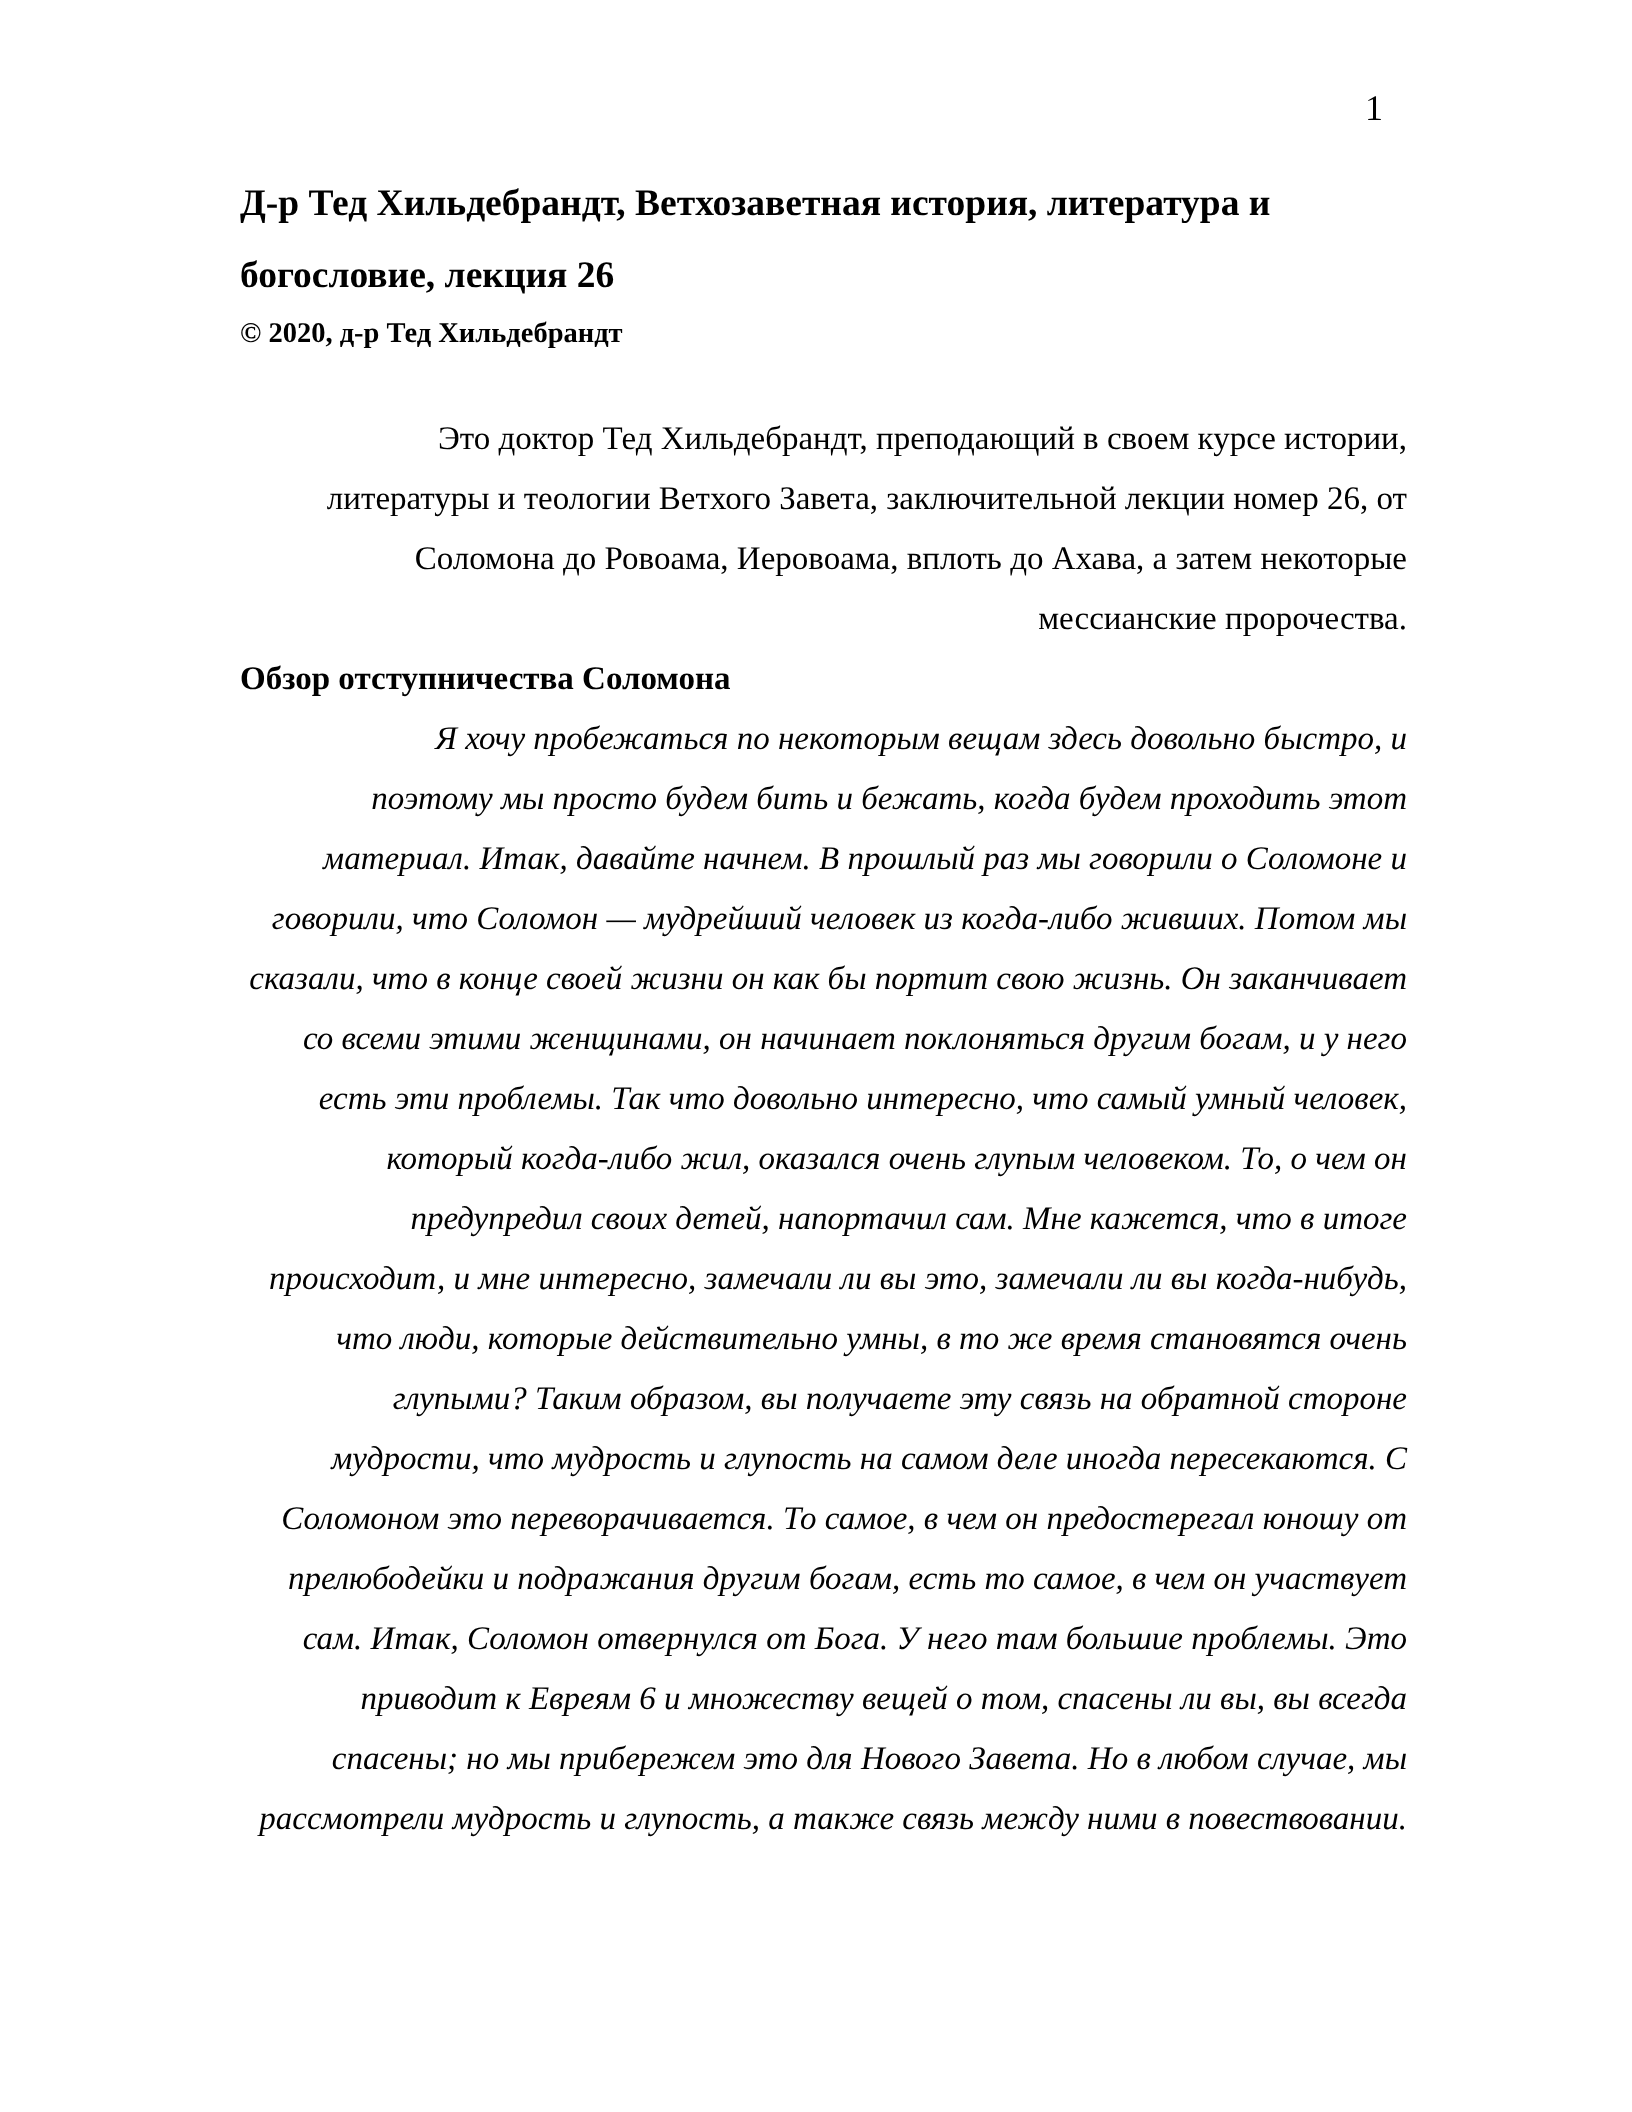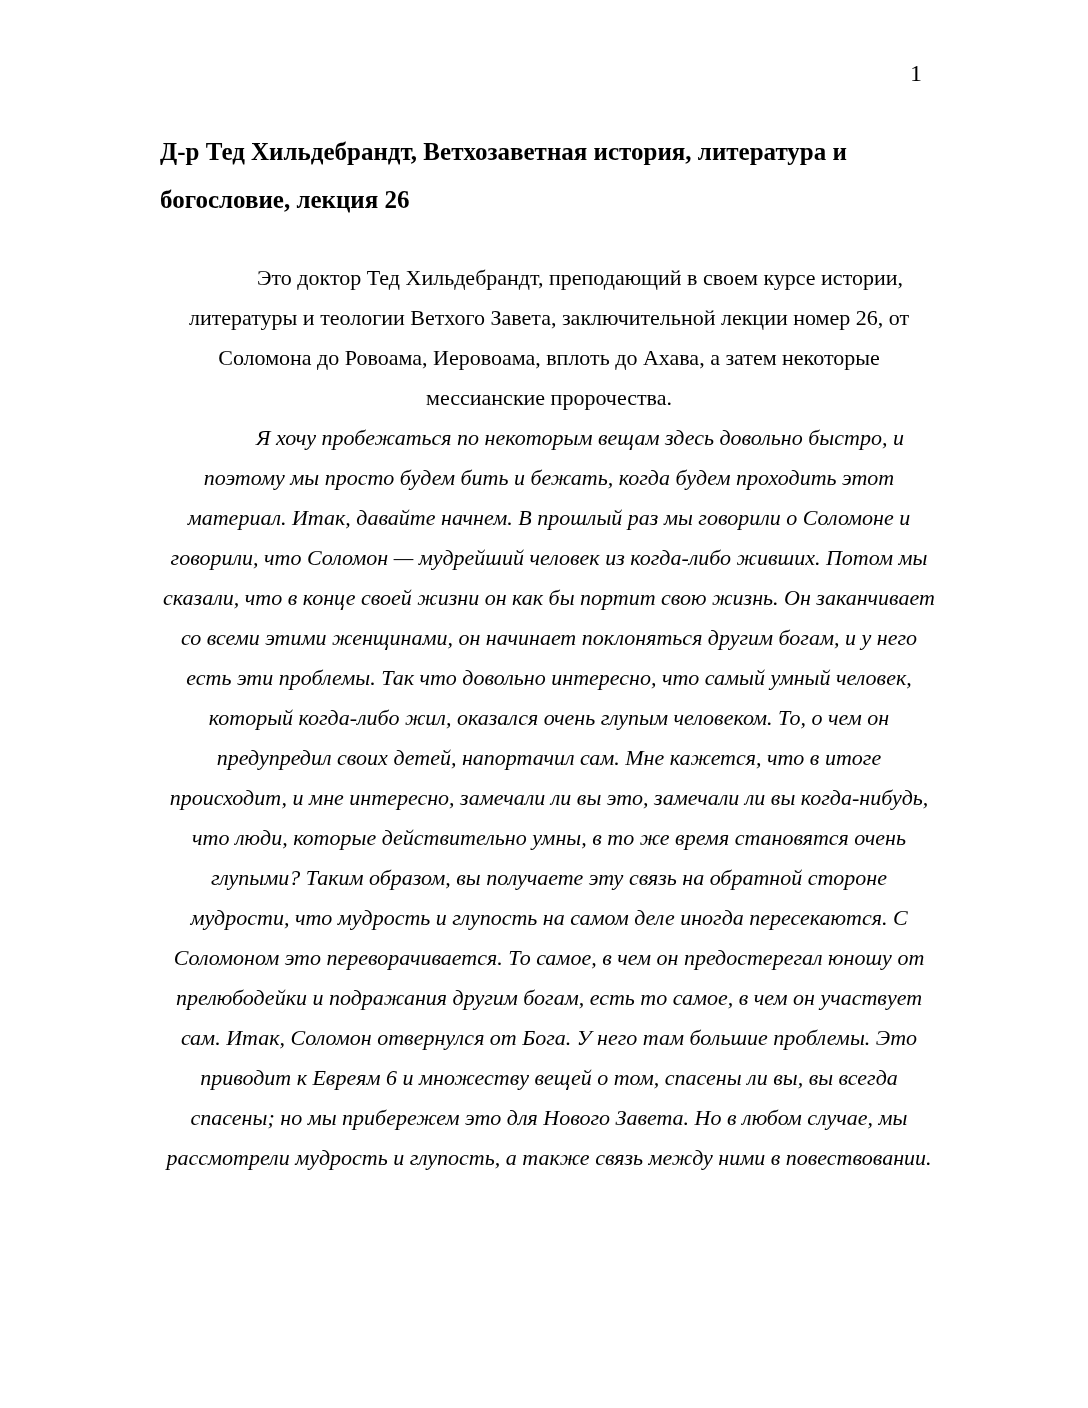--- a/index.html
+++ b/index.html
@@ -28,41 +28,41 @@
     top: 58px;
     left: 910px;
     width: 40px;
     font-size: 24px;
     line-height: 30px;
     text-align: left;
   }
   .content {
     position: absolute;
     left: 160px;
-    top: 128px;
+    top: 112px;
     width: 778px;
   }
   .doc-title {
     margin: 0;
     font-size: 25px;
     font-weight: bold;
     line-height: 48px;
   }
   .copyright-line {
     margin: 0;
     font-size: 19px;
     font-weight: bold;
     line-height: 30px;
   }
   .body-para {
     margin: 34px 0 0 0;
     font-size: 22px;
     line-height: 40px;
     text-indent: 62px;
-    text-align: center;
+    text-align: right;
   }
   .section-heading {
     margin: 0;
     font-size: 22px;
     font-weight: bold;
     line-height: 40px;
   }
   .body-para.after-heading {
     margin-top: 0;
     font-style: italic;
@@ -72,20 +72,22 @@
 <body>
 
 <div class="page">
 
   <div class="page-number">1</div>
 
   <div class="content">
 
     <h1 class="doc-title">Д-р Тед Хильдебрандт, Ветхозаветная история, литература и богословие, лекция 26</h1>
 
+    <p class="copyright-line">© 2020, д-р Тед Хильдебрандт</p>
 
     <p class="body-para">Это доктор Тед Хильдебрандт, преподающий в своем курсе истории, литературы и теологии Ветхого Завета, заключительной лекции номер 26, от Соломона до Ровоама, Иеровоама, вплоть до Ахава, а затем некоторые мессианские пророчества.</p>
 
+    <h2 class="section-heading">Обзор отступничества Соломона</h2>
 
     <p class="body-para after-heading">Я хочу пробежаться по некоторым вещам здесь довольно быстро, и поэтому мы просто будем бить и бежать, когда будем проходить этот материал. Итак, давайте начнем. В прошлый раз мы говорили о Соломоне и говорили, что Соломон — мудрейший человек из когда-либо живших. Потом мы сказали, что в конце своей жизни он как бы портит свою жизнь. Он заканчивает со всеми этими женщинами, он начинает поклоняться другим богам, и у него есть эти проблемы. Так что довольно интересно, что самый умный человек, который когда-либо жил, оказался очень глупым человеком. То, о чем он предупредил своих детей, напортачил сам. Мне кажется, что в итоге происходит, и мне интересно, замечали ли вы это, замечали ли вы когда-нибудь, что люди, которые действительно умны, в то же время становятся очень глупыми? Таким образом, вы получаете эту связь на обратной стороне мудрости, что мудрость и глупость на самом деле иногда пересекаются. С Соломоном это переворачивается. То самое, в чем он предостерегал юношу от прелюбодейки и подражания другим богам, есть то самое, в чем он участвует сам. Итак, Соломон отвернулся от Бога. У него там большие проблемы. Это приводит к Евреям 6 и множеству вещей о том, спасены ли вы, вы всегда спасены; но мы прибережем это для Нового Завета. Но в любом случае, мы рассмотрели мудрость и глупость, а также связь между ними в повествовании.</p>
 
   </div>
 </div>
 
 </body></html>

